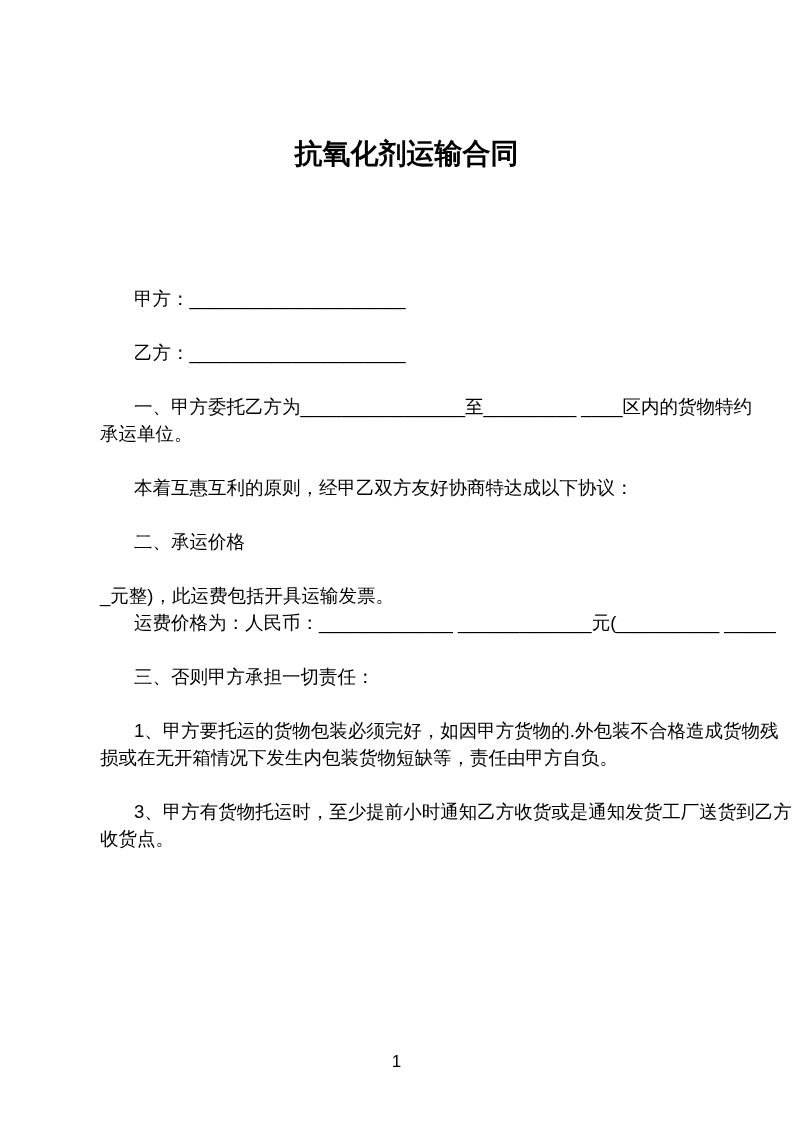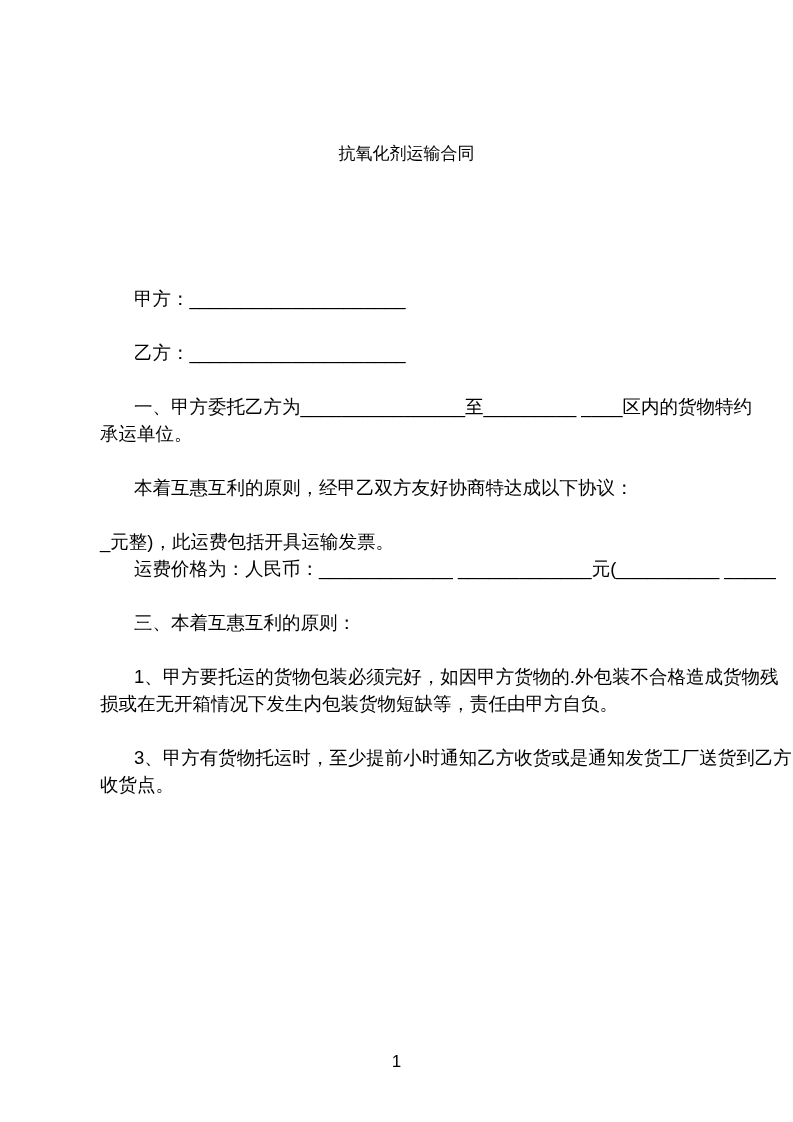--- a/index.html
+++ b/index.html
@@ -17,22 +17,22 @@
     overflow: hidden;
   }
   .content {
     position: absolute;
     left: 100px;
     top: 139px;
     width: 613px;
   }
   .title {
     margin: 0 0 116px 0;
-    font-size: 17px;
-    font-weight: 400;
+    font-size: 28px;
+    font-weight: 700;
     line-height: 30px;
     text-align: center;
     white-space: pre;
   }
   .para {
     margin: 0 0 27px 0;
   }
   .line {
     font-size: 18.5px;
     line-height: 27px;
@@ -70,28 +70,31 @@
     <div class="para">
       <div class="line first">一、甲方委托乙方为________________至_________ ____区内的货物特约</div>
       <div class="line">承运单位。</div>
     </div>
 
     <div class="para">
       <div class="line first">本着互惠互利的原则，经甲乙双方友好协商特达成以下协议：</div>
     </div>
 
 
+    <div class="para">
+      <div class="line first">二、承运价格</div>
+    </div>
 
     <div class="para">
       <div class="line">_元整)，此运费包括开具运输发票。</div>
       <div class="line first">运费价格为：人民币：_____________ _____________元(__________ _____</div>
     </div>
 
     <div class="para">
-      <div class="line first">三、本着互惠互利的原则：</div>
+      <div class="line first">三、否则甲方承担一切责任：</div>
     </div>
 
     <div class="para">
       <div class="line first">1、甲方要托运的货物包装必须完好，如因甲方货物的.外包装不合格造成货物残</div>
       <div class="line">损或在无开箱情况下发生内包装货物短缺等，责任由甲方自负。</div>
     </div>
 
 
     <div class="para">
       <div class="line first">3、甲方有货物托运时，至少提前小时通知乙方收货或是通知发货工厂送货到乙方</div>

